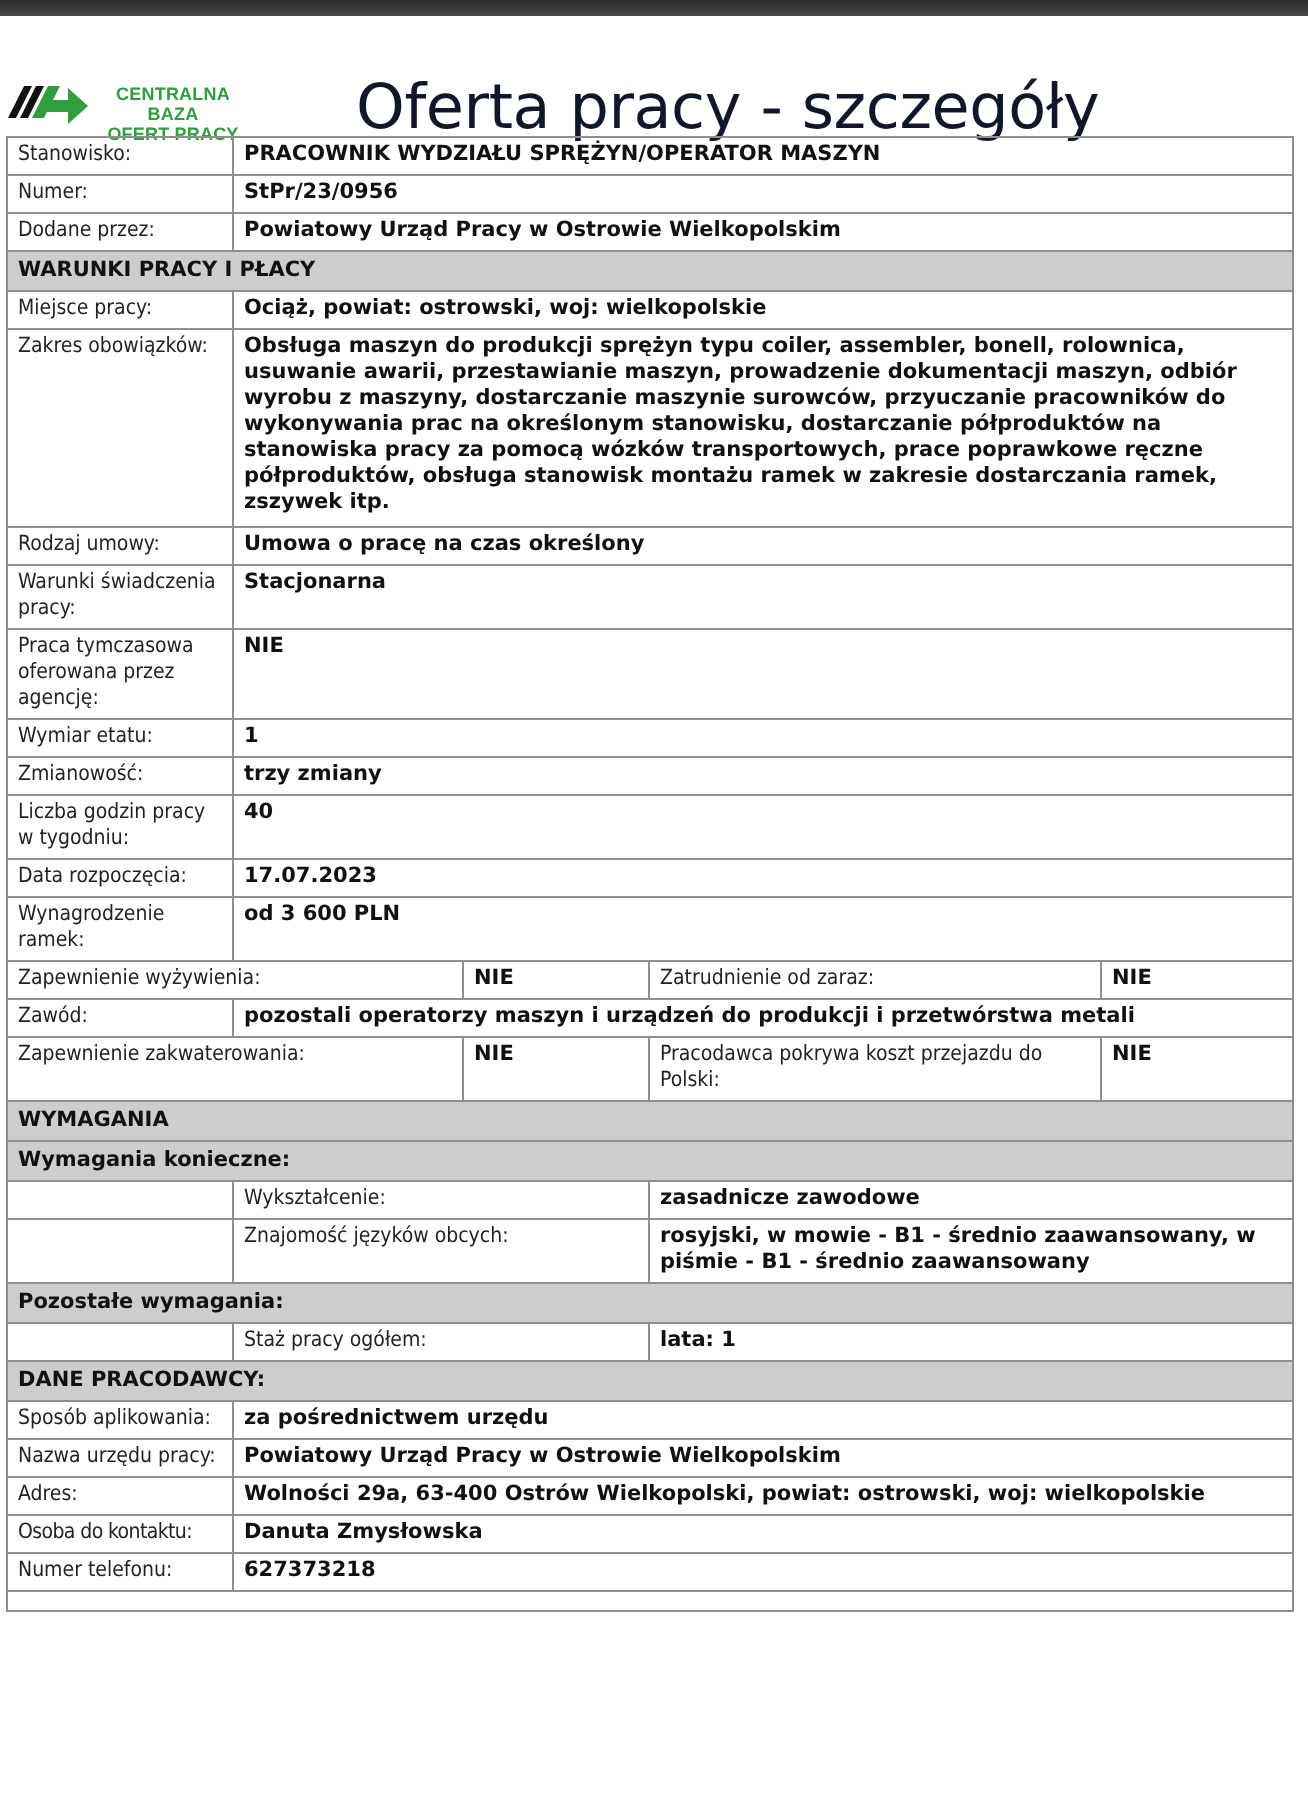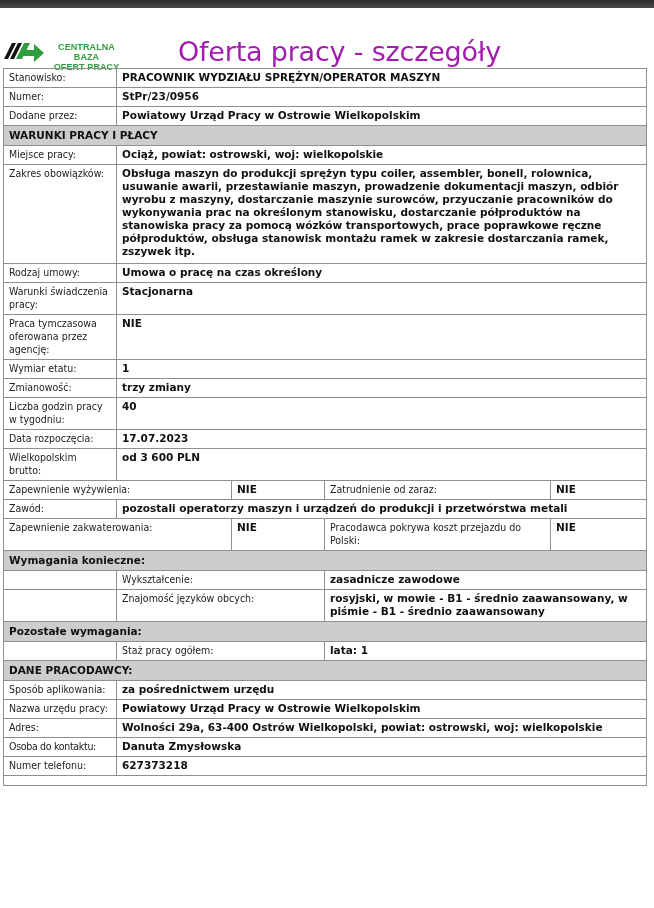--- a/index.html
+++ b/index.html
@@ -3,21 +3,21 @@
   <meta charset="utf-8">
   <style>
     * { box-sizing: border-box; margin: 0; padding: 0; }
     html, body { width: 654px; height: 908px; overflow: hidden; background: #ffffff; }
     body { font-family: "DejaVu Sans", sans-serif; color: #111; position: relative; }
     .topbar { position: absolute; left: 0; top: 0; width: 654px; height: 8px; background: linear-gradient(#2b2b2b, #4a4a4a); }
     .header { position: absolute; left: 0; top: 36px; width: 595px; height: 32px; }
     .logo { position: absolute; left: 4px; top: 3px; width: 122px; height: 26px; }
     .logo svg { position: absolute; left: 0; top: 0; }
     .logo-text { position: absolute; left: 43px; top: 3px; font-family: "Liberation Sans", sans-serif; font-weight: bold; font-size: 9px; line-height: 10px; color: #2e9e3e; text-align: center; letter-spacing: 0.1px; }
-    .page-title { position: absolute; left: 178px; top: 0px; font-family: "DejaVu Sans", sans-serif; font-size: 27px; font-weight: normal; color: #a21caf; letter-spacing: -0.2px; }
+    .page-title { position: absolute; left: 178px; top: 0px; font-family: "DejaVu Sans", sans-serif; font-size: 31px; font-weight: normal; color: #0f172a; letter-spacing: -0.2px; }
 
     table.main { position: absolute; left: 3px; top: 68px; width: 643px; border-collapse: collapse; table-layout: fixed; }
     table.main td { border: 1.5px solid #8f8f8f; font-size: 10.5px; line-height: 13px; vertical-align: top; padding: 2px 5px 3px 5px; }
     td.lbl { font-family: "DejaVu Sans Condensed", "DejaVu Sans", sans-serif; font-stretch: condensed; color: #222; font-size: 10.5px; }
     td.val { font-weight: bold; color: #111; }
     tr.section td { background: #cdcdcd; font-weight: bold; padding: 3px 5px; margin-left: 41px; }
     tr.r1 td { height: 19px; }
     .lbl-c { letter-spacing: -0.3px; }
   </style>
 </head>
@@ -98,41 +98,44 @@
   </tr>
   <tr>
     <td class="lbl">Liczba godzin pracy w tygodniu:</td>
     <td class="val" colspan="4">40</td>
   </tr>
   <tr>
     <td class="lbl">Data rozpoczęcia:</td>
     <td class="val" colspan="4">17.07.2023</td>
   </tr>
   <tr>
-    <td class="lbl">Wielkopolskim brutto:</td>
+    <td class="lbl">Wynagrodzenie ramek:</td>
     <td class="val" colspan="4">od 3 600 PLN</td>
   </tr>
   <tr>
     <td class="lbl" colspan="2">Zapewnienie wyżywienia:</td>
     <td class="val">NIE</td>
     <td class="lbl">Zatrudnienie od zaraz:</td>
     <td class="val">NIE</td>
   </tr>
 
   <tr>
     <td class="lbl">Zawód:</td>
     <td class="val" colspan="4">pozostali operatorzy maszyn i urządzeń do produkcji i przetwórstwa metali</td>
   </tr>
   <tr>
     <td class="lbl" colspan="2">Zapewnienie zakwaterowania:</td>
     <td class="val">NIE</td>
     <td class="lbl">Pracodawca pokrywa koszt przejazdu do Polski:</td>
     <td class="val">NIE</td>
   </tr>
 
+  <tr class="section">
+    <td colspan="5">WYMAGANIA</td>
+  </tr>
   <tr class="section">
     <td colspan="5">Wymagania konieczne:</td>
   </tr>
   <tr>
     <td></td>
     <td class="lbl" colspan="2">Wykształcenie:</td>
     <td class="val" colspan="2">zasadnicze zawodowe</td>
   </tr>
   <tr>
     <td></td>

